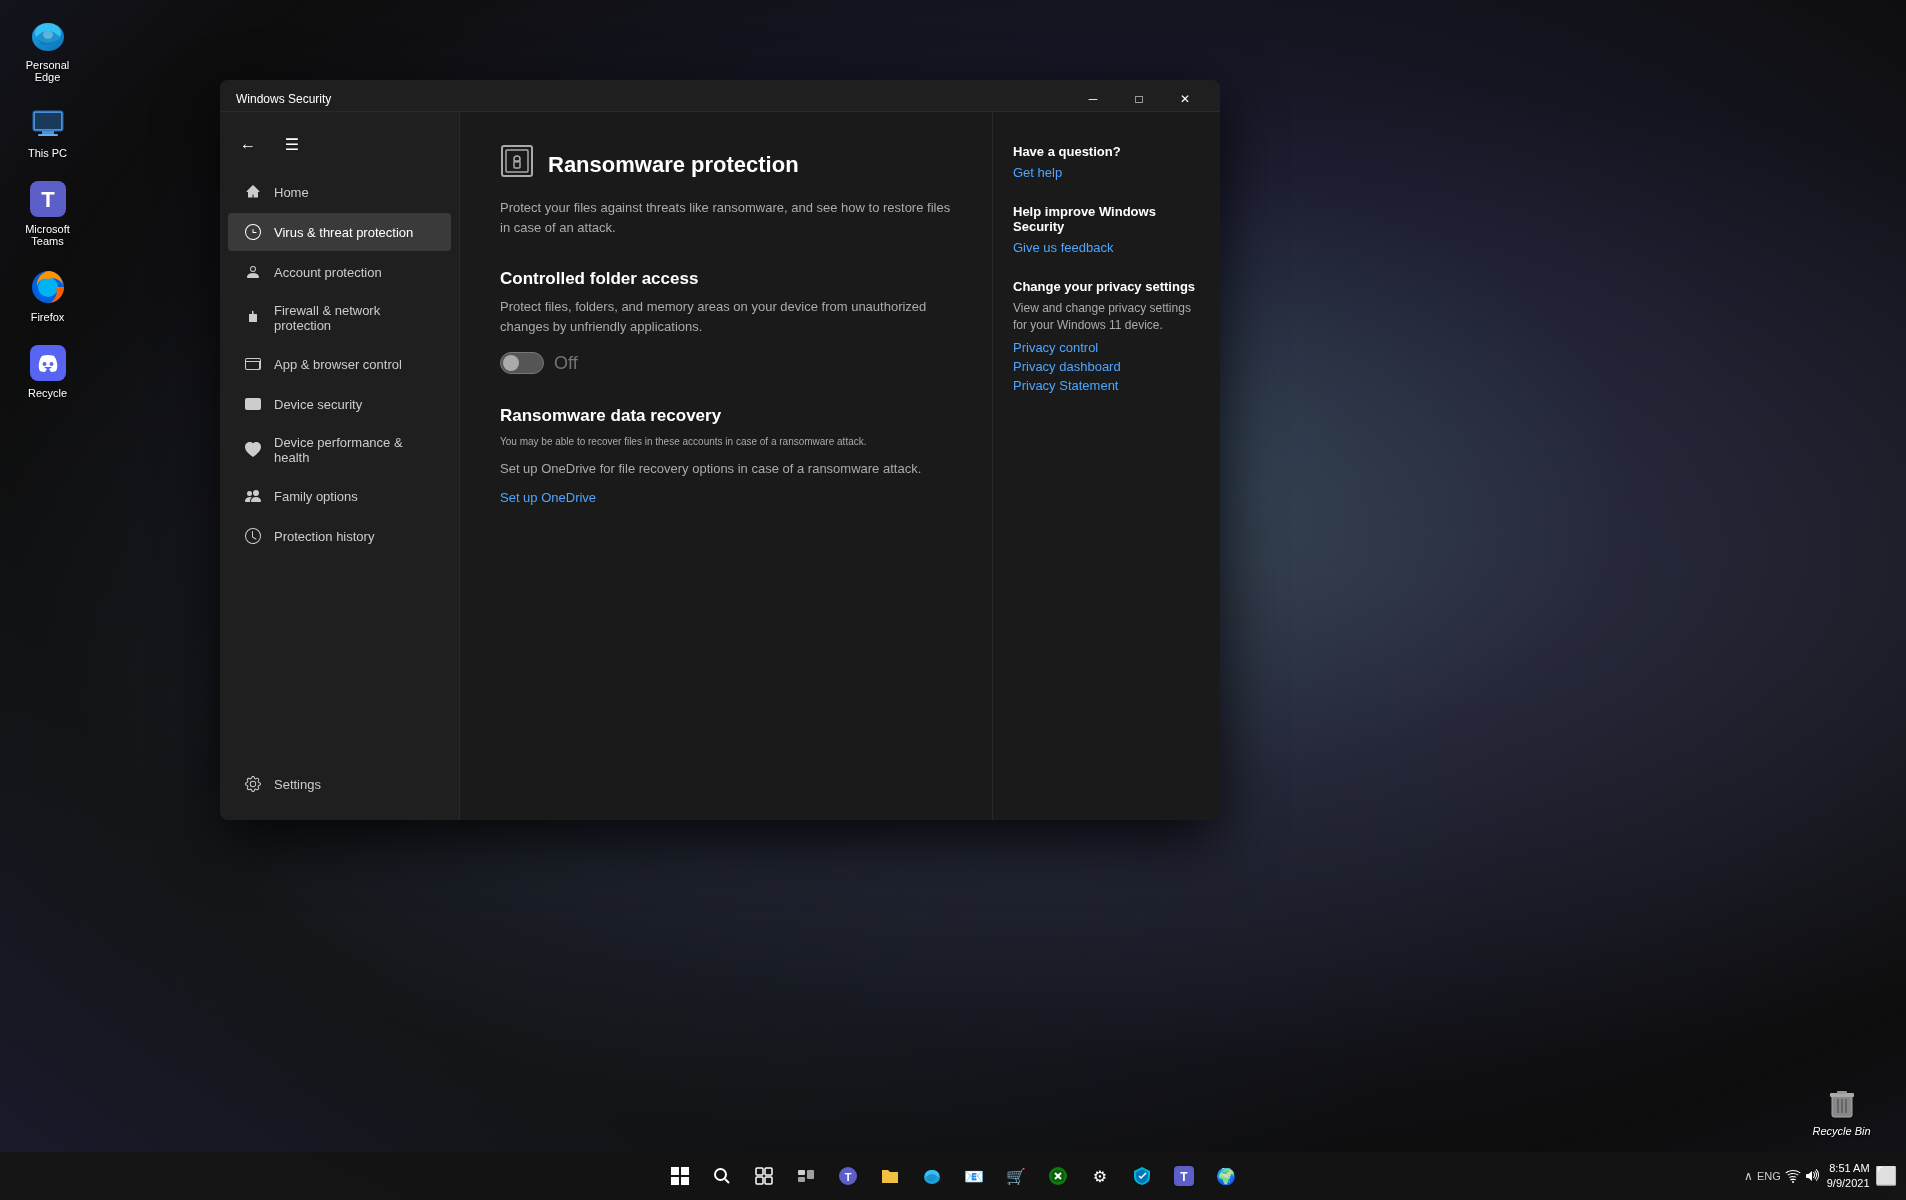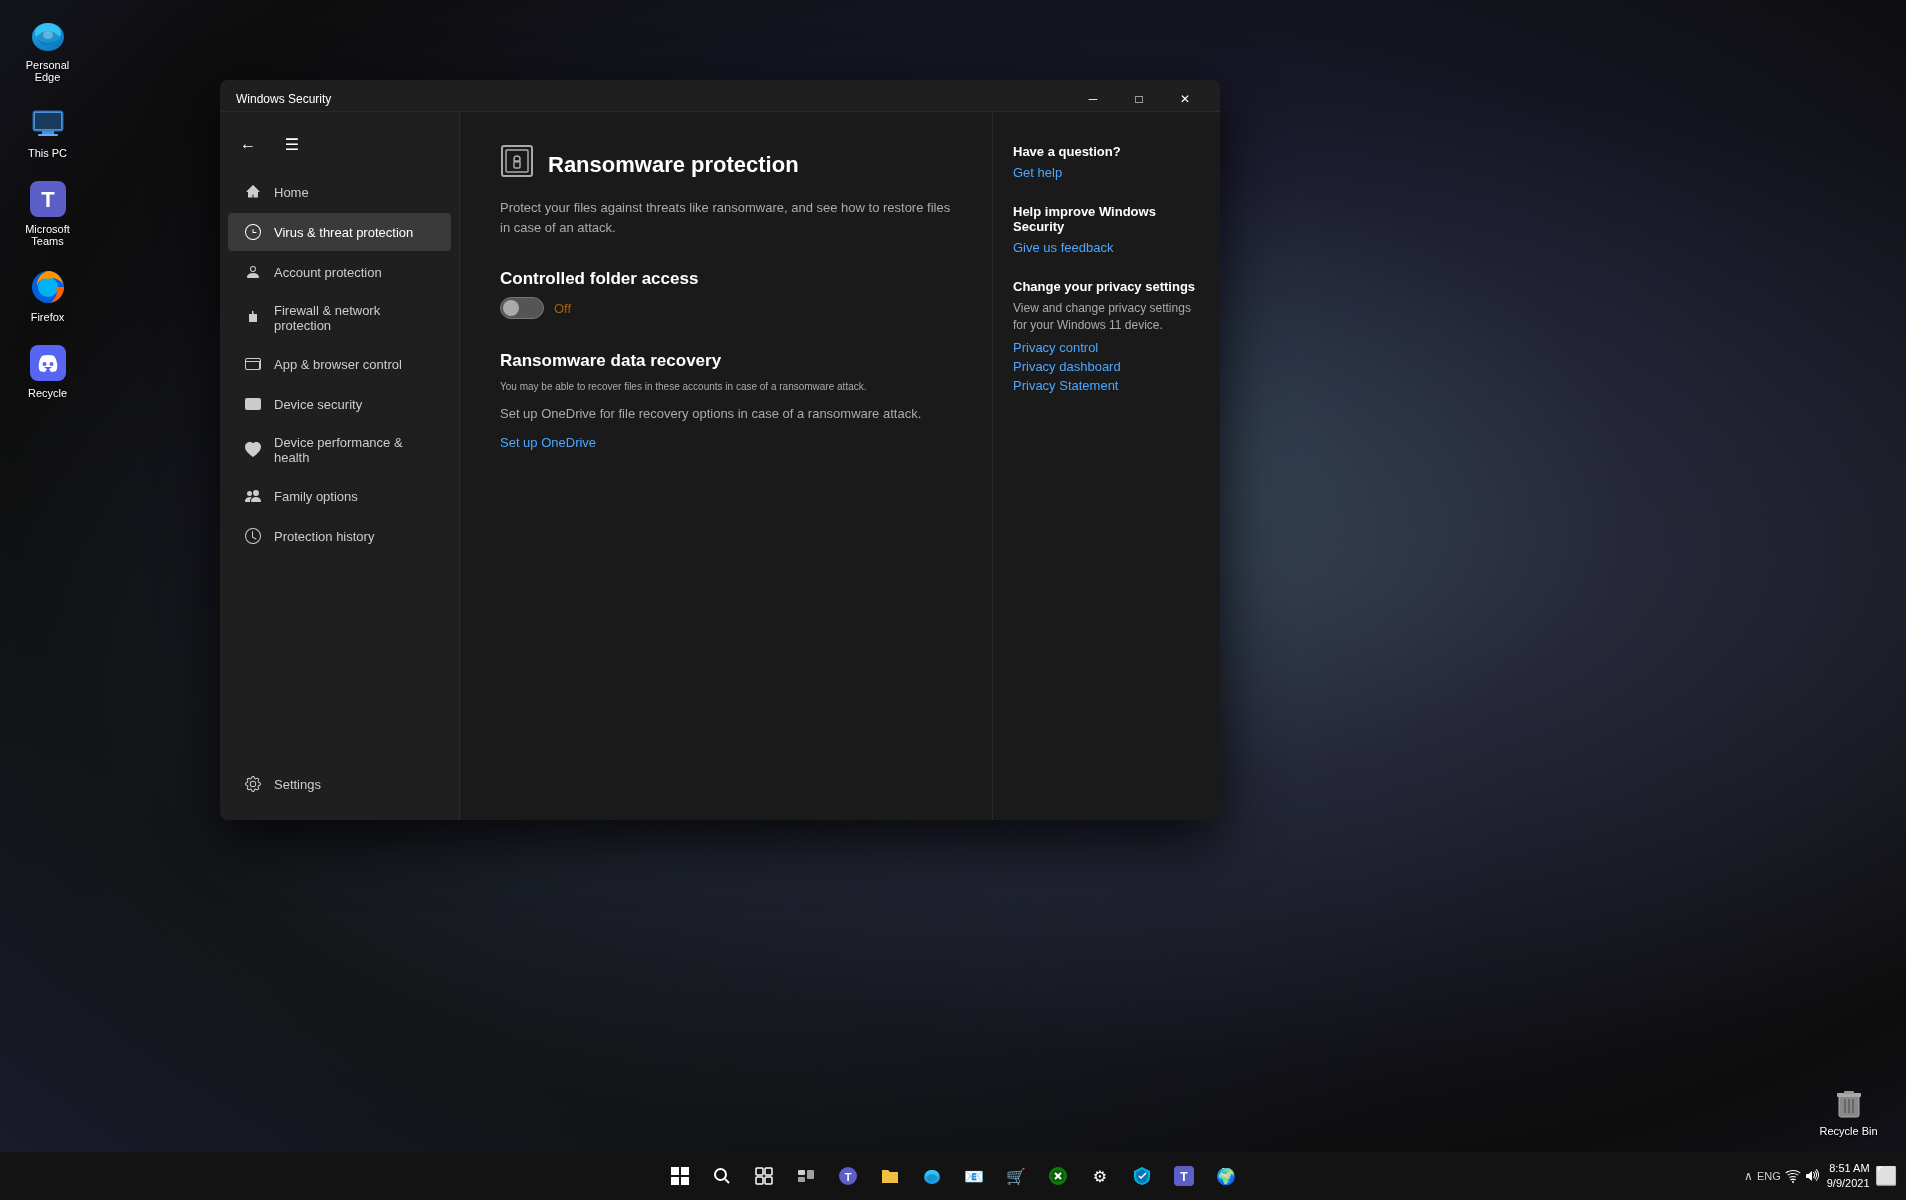--- a/index.html
+++ b/index.html
@@ -296,22 +296,22 @@
     .toggle-knob {
       position: absolute;
       top: 2px;
       width: 16px;
       height: 16px;
       background: #aaaaaa;
       border-radius: 50%;
       transition: left 0.2s;
     }
     .toggle-label {
-      color: #a16207;
-      font-size: 13px;
+      color: #737373;
+      font-size: 18px;
     }
 
     
     .recovery-title {
       font-size: 17px;
       font-weight: 600;
       color: #ffffff;
       margin-bottom: 8px;
     }
     .recovery-desc {
@@ -359,21 +359,22 @@
       color: #aaaaaa;
       font-size: 12px;
       line-height: 1.4;
       margin-bottom: 6px;
     }
 
     
     .recycle-bin {
       position: absolute;
       bottom: 58px;
-      right: 20px;
+      right: 27px;
+      font-style: italic;
     }
 
     
     .bg-detail {
       position: absolute;
       top: 0; left: 0; right: 0; bottom: 48px;
       background: 
         radial-gradient(ellipse at 70% 50%, rgba(80,90,100,0.3) 0%, transparent 60%),
         radial-gradient(ellipse at 30% 70%, rgba(40,50,60,0.4) 0%, transparent 50%);
       pointer-events: none;
@@ -580,20 +581,21 @@
                 <circle cx="17" cy="15" r="3" stroke="#aaaaaa" stroke-width="1.5"></circle>
                 <rect x="14" y="17" width="6" height="7" rx="1" stroke="#aaaaaa" stroke-width="1.5"></rect>
               </svg>
             </div>
             <h1 class="page-title">Ransomware protection</h1>
           </div>
           <p class="page-subtitle">Protect your files against threats like ransomware, and see how to restore files in case of an attack.</p>
 
           <div class="section">
             <h2 class="section-title">Controlled folder access</h2>
+            <p class="section-desc">Protect files, folders, and memory areas on your device from unauthorized changes by unfriendly applications.</p>
             <div class="toggle-row">
               <div class="toggle-switch off">
                 <div class="toggle-knob"></div>
               </div>
               <span class="toggle-label">Off</span>
             </div>
           </div>
 
           <div class="section">
             <h2 class="recovery-title">Ransomware data recovery</h2>

